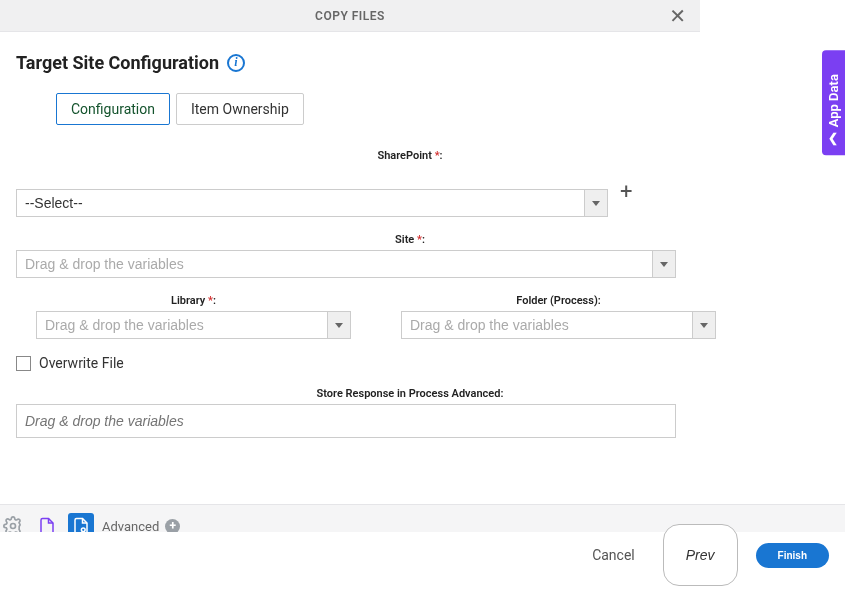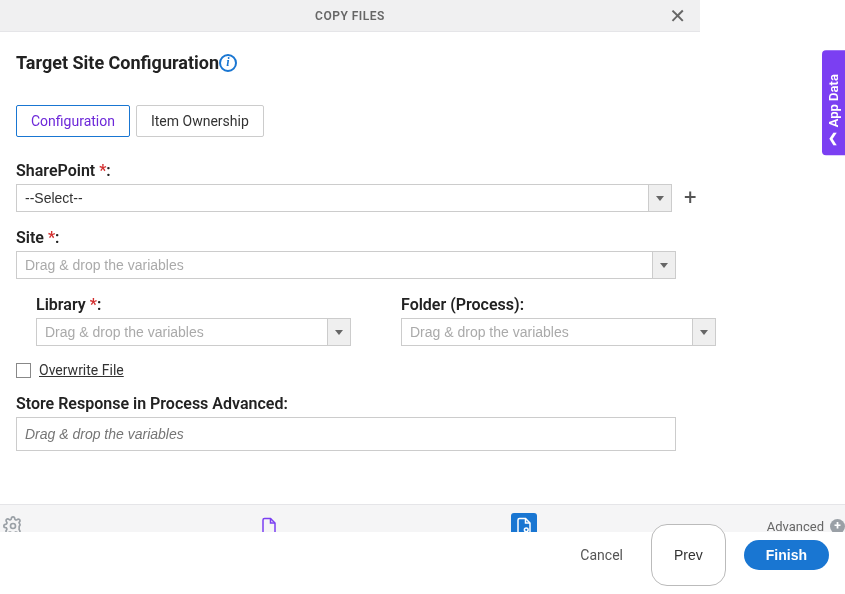--- a/index.html
+++ b/index.html
@@ -36,21 +36,21 @@
     font-size: 20px;
     color: #666;
     cursor: pointer;
     line-height: 1;
     padding: 2px 4px;
   }
   .content {
     padding: 20px 16px 0 16px;
     width: 820px;
   }
-  .section-row { display: flex; align-items: center; gap: 0; margin-bottom: 32px; }
+  .section-row { display: flex; align-items: center; gap: 8px; margin-bottom: 20px; }
   .section-title {
     font-size: 18px;
     font-weight: 700;
     color: #222;
   }
   .info-icon {
     width: 18px; height: 18px; border: 2px solid #1976d2; border-radius: 50%;
     display: inline-flex; align-items: center; justify-content: center;
     color: #1976d2; font-size: 12px; font-weight: 700;
     font-family: Georgia, serif; font-style: italic;
@@ -64,31 +64,33 @@
     padding: 7px 14px;
     border: 1px solid #ccc;
     background: #fff;
     font-size: 14px;
     color: #333;
     cursor: pointer;
     border-radius: 2px;
   }
   .tab.active {
     border-color: #1976d2;
-    color: #6d28d9;
+    color: #14532d;
+    margin-left: 40px;
   }
   .form-row { margin-bottom: 16px; }
   .two-col { display: flex; gap: 30px; }
   .two-col .form-row { flex: 0 0 auto; margin-left: 20px; }
   .label {
-    font-size: 16px;
+    font-size: 11px;
     font-weight: 600;
     color: #222;
     margin-bottom: 4px;
     display: block;
+    text-align: center;
   }
   .req { color: #d32f2f; }
   .combo {
     display: flex;
     align-items: stretch;
     height: 28px;
   }
   .combo-input {
     border: 1px solid #ccc;
     border-right: none;
@@ -120,21 +122,21 @@
     align-items: center;
     gap: 10px;
   }
   .plus {
     font-size: 22px;
     color: #555;
     cursor: pointer;
     line-height: 1;
     padding: 0 2px;
   }
-  .checkbox-row { display: flex; align-items: center; gap: 8px; margin-bottom: 16px; text-decoration: underline; }
+  .checkbox-row { display: flex; align-items: center; gap: 8px; margin-bottom: 16px; }
   .checkbox {
     width: 15px; height: 15px; border: 1px solid #888; background: #fff; cursor: pointer;
   }
   .text-input {
     width: 660px;
     height: 34px;
     border: 1px solid #ccc;
     padding: 6px 8px;
     font-size: 14px;
     font-style: italic;
@@ -161,21 +163,21 @@
   .side-tag .chev { transform: rotate(90deg); font-size: 12px; }
   .toolbar {
     position: absolute;
     left: 0;
     bottom: 46px;
     width: 845px;
     height: 44px;
     background: #f5f5f6;
     display: flex;
     align-items: center;
-    justify-content: space-between;
+    justify-content: flex-start;
     gap: 8px;
     border-top: 1px solid #e5e5e8;
     border-bottom: 1px solid #e5e5e8;
   }
   .tb-icon {
     width: 26px; height: 26px; display: flex; align-items: center; justify-content: center;
     border-radius: 3px; cursor: pointer;
   }
   .tb-icon.active { background: #1976d2; }
   .adv-row { display: flex; align-items: center; gap: 6px; color: #666; font-size: 13px; cursor: pointer; }
@@ -204,28 +206,29 @@
     padding: 6px 10px;
   }
   .btn-outline {
     border: 1px solid #bbb;
     background: #fff;
     color: #333;
     padding: 22px 22px;
     border-radius: 16px;
     font-size: 14px;
     cursor: pointer;
+    font-style: italic;
   }
   .btn-primary {
     border: none;
     background: #1976d2;
     color: #fff;
     padding: 7px 22px;
     border-radius: 16px;
-    font-size: 14px;
+    font-size: 10px;
     font-weight: 600;
     cursor: pointer;
   }
 </style>
 </head>
 <body>
 
 <div class="header">
   <span class="header-title">COPY FILES</span>
   <span class="close-x">✕</span>
@@ -246,21 +249,21 @@
   <div class="tabs">
     <div class="tab active">Configuration</div>
     <div class="tab">Item Ownership</div>
   </div>
 
   <div class="form-row">
     <label class="label">
       <span>SharePoint </span><span class="req">*</span><span>:</span>
     </label>
     <div class="add-side">
-      <div class="combo" style="width:656px;">
+      <div class="combo" style="width:592px;margin-top:23px;">
         <input class="combo-input" value="--Select--" style="">
         <div class="combo-btn">
             <span class="caret-down"></span>
           </div>
       </div>
       <span class="plus">+</span>
     </div>
   </div>
 
   <div class="form-row">

